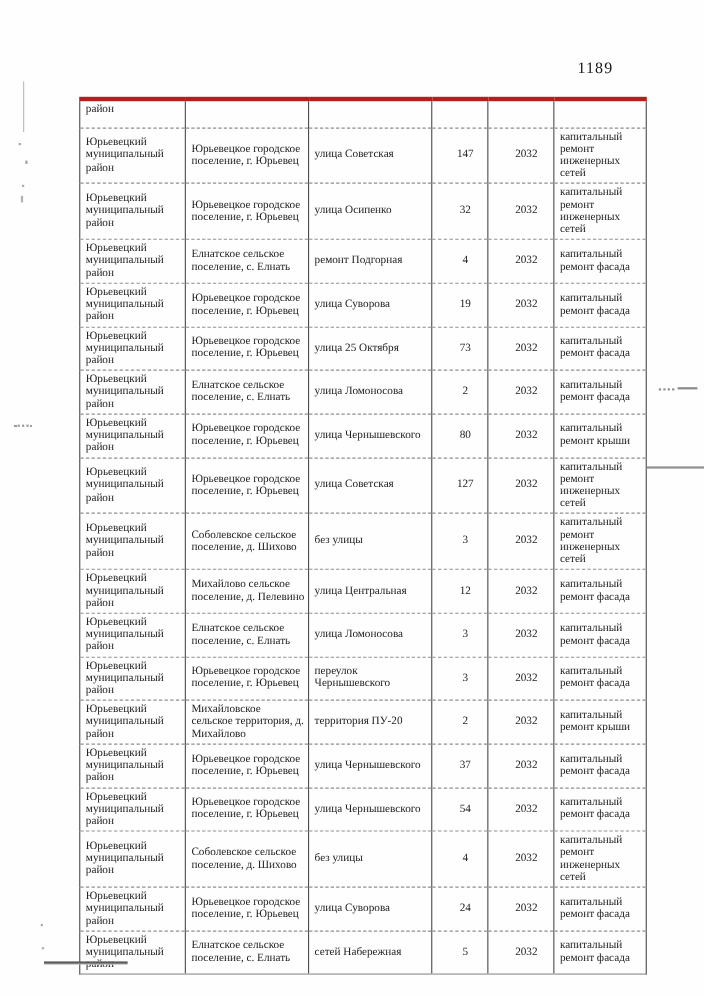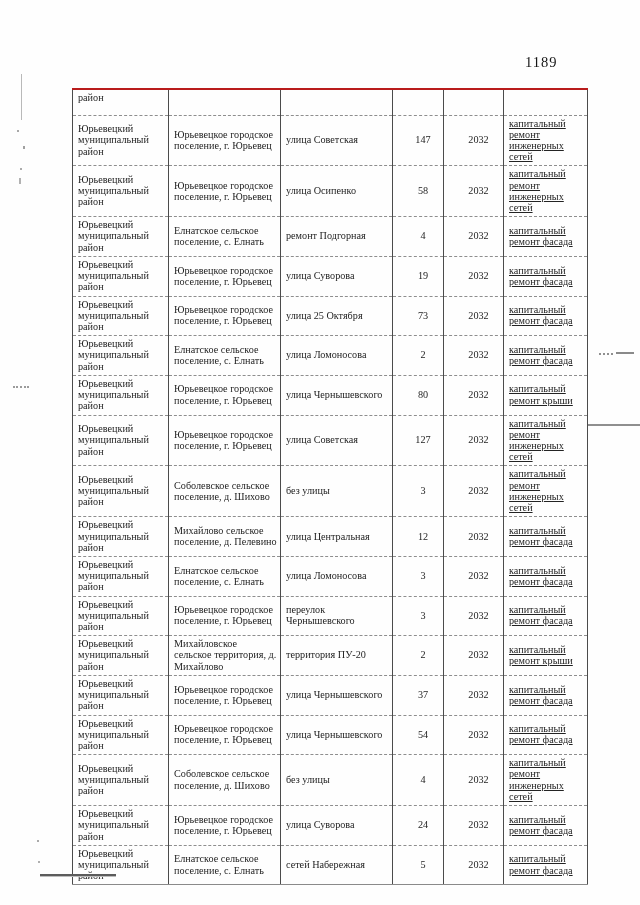--- a/index.html
+++ b/index.html
@@ -30,24 +30,24 @@
     color:#232323;
   }
   .doc-table td {
     border-left:1px solid #4b4b4b;
     border-top:1px dashed #8e8e8e;
     padding:2px 3px 3px 5px;
     vertical-align:middle;
     overflow:hidden;
     word-wrap:break-word;
   }
-  .doc-table td:last-child { border-right:1px solid #4b4b4b;text-decoration:underline; }
+  .doc-table td:last-child { border-right:1px solid #4b4b4b; }
   .doc-table tr:last-child td { border-bottom:1px solid #8a8a8a; }
   .doc-table .c-num, .doc-table .c-year { text-align:center;padding-left:13px; }
-  .doc-table .cont-row td { height:26px; vertical-align:top; border-top:2px solid #b91c1c; }
+  .doc-table .cont-row td { height:26px; vertical-align:top; border-top:4px solid #b91c1c; }
   col.w-district { width:96px; }
   col.w-settlement { width:112px; }
   col.w-street { width:112px; }
   col.w-num { width:51px; }
   col.w-year { width:60px; }
   col.w-work { width:84px; }
   
   .artifact { position:absolute; pointer-events:none; }
   .art-vline { left:21px; top:74px; width:1px; height:46px; background:#b9b9b9; }
   .art-dot1 { left:17px; top:130px; width:2px; height:2px; background:#a8a8a8; }
@@ -92,21 +92,21 @@
       <td class="c-settlement">Юрьевецкое городское поселение, г. Юрьевец</td>
       <td class="c-street">улица Советская</td>
       <td class="c-num">147</td>
       <td class="c-year">2032</td>
       <td class="c-work">капитальный ремонт инженерных сетей</td>
     </tr>
         <tr>
       <td class="c-district">Юрьевецкий муниципальный район</td>
       <td class="c-settlement">Юрьевецкое городское поселение, г. Юрьевец</td>
       <td class="c-street">улица Осипенко</td>
-      <td class="c-num">58</td>
+      <td class="c-num">32</td>
       <td class="c-year">2032</td>
       <td class="c-work">капитальный ремонт инженерных сетей</td>
     </tr>
         <tr>
       <td class="c-district">Юрьевецкий муниципальный район</td>
       <td class="c-settlement">Елнатское сельское поселение, с. Елнать</td>
       <td class="c-street">ремонт Подгорная</td>
       <td class="c-num">4</td>
       <td class="c-year">2032</td>
       <td class="c-work">капитальный ремонт фасада</td>

